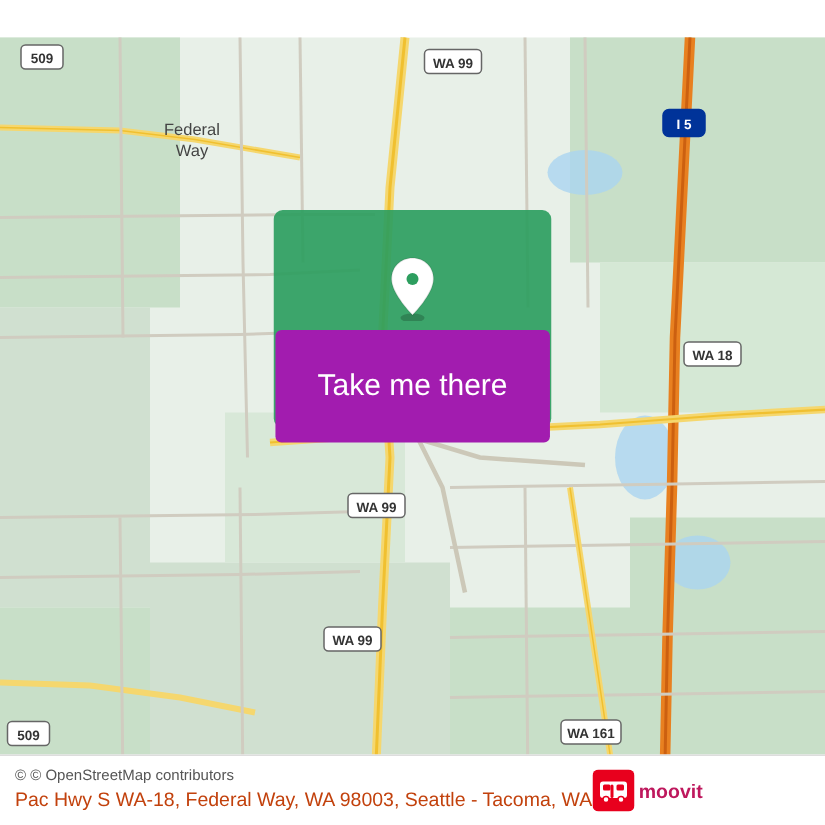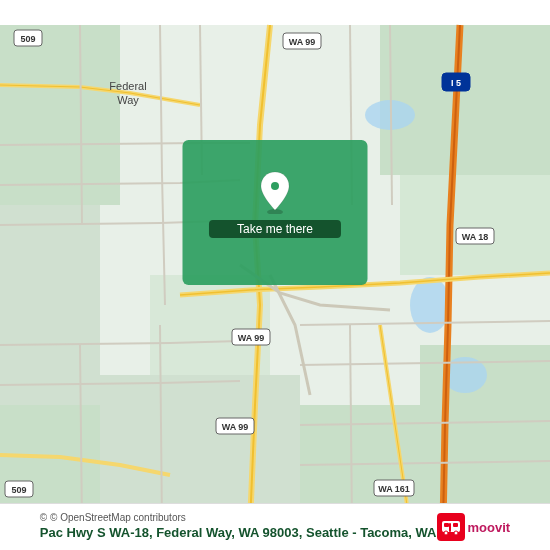--- a/index.html
+++ b/index.html
@@ -30,42 +30,41 @@
     
     #bottom-bar {
       position: absolute;
       bottom: 0;
       left: 0;
       right: 0;
       background: white;
       padding: 8px 10px 8px 10px;
       display: flex;
       align-items: center;
-      justify-content: center;
+      justify-content: flex-start;
       border-top: 1px solid #ddd;
       z-index: 10;
     }
 
     #bottom-left {
       display: flex;
       flex-direction: column;
       gap: 2px;
     }
 
     #osm-credit {
       font-size: 10px;
       color: #555;
     }
 
     #address-text {
       font-size: 13px;
-      color: #14532d;
+      color: #c2410c;
       max-width: 420px;
       line-height: 1.3;
-      font-weight: bold;
     }
 
     #moovit-logo {
       display: flex;
       align-items: center;
       gap: 3px;
       flex-shrink: 0;
     }
 
     #moovit-icon {
@@ -78,26 +77,26 @@
       font-weight: bold;
       color: #be185d;
     }
 
     
     #take-me-there-btn {
       position: absolute;
       left: 50%;
       transform: translateX(-50%);
       top: 220px;
-      background: #14532d;
+      background: #a21caf;
       color: white;
       border: none;
       border-radius: 4px;
-      padding: 2px 28px;
-      font-size: 12px;
+      padding: 26px 28px;
+      font-size: 20px;
       font-weight: 500;
       cursor: pointer;
       z-index: 10;
       white-space: nowrap;
     }
 
     
     #map-pin {
       position: absolute;
       left: 50%;

